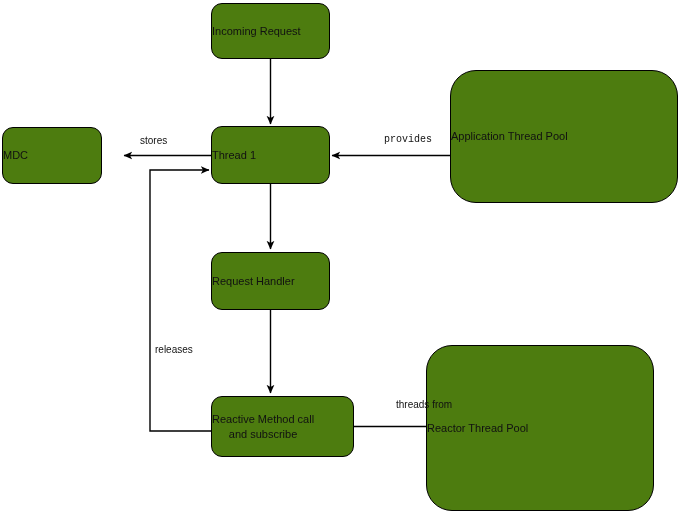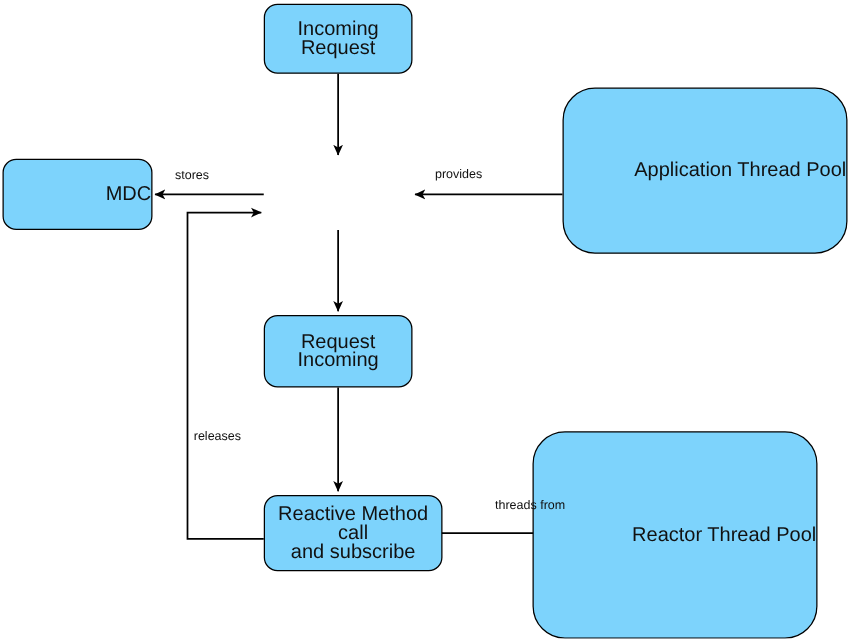--- a/index.html
+++ b/index.html
@@ -11,28 +11,28 @@
     position: relative;
     width: 681px;
     height: 511px;
     background: #ffffff;
     overflow: hidden;
     font-family: "Liberation Sans", sans-serif;
   }
   .node {
     position: absolute;
     box-sizing: border-box;
-    background: #7dd3fc;
+    background: #4d7c0f;
     border: 1.4px solid #000000;
     display: flex;
     align-items: center;
-    justify-content: flex-end;
+    justify-content: flex-start;
     text-align: center;
     color: #111111;
-    font-size: 16px;
+    font-size: 11px;
     line-height: 15px;
     white-space: pre-line;
   }
   .node.small { border-radius: 11px; }
   .node.pool  { border-radius: 26px; }
 
   .edge-label {
     position: absolute;
     color: #111111;
     font-size: 10px;
@@ -86,43 +86,46 @@
 
     <g>
       <polyline points="211,431 150,431 150,170 209,170" fill="none" stroke="#000000" stroke-width="1.4" marker-end="url(#arrowhead)"></polyline>
     </g>
   </svg>
 
   <div class="node small" style="left:211px; top:3px; width:119px; height:56px;">
     <span>Incoming Request</span>
   </div>
 
-  <div class="node small" style="left:2px; top:127px; width:120px; height:57px;">
+  <div class="node small" style="left:2px; top:127px; width:100px; height:57px;">
     <span>MDC</span>
   </div>
 
+  <div class="node small" style="left:211px; top:126px; width:119px; height:58px;">
+    <span>Thread 1</span>
+  </div>
 
   <div class="node pool" style="left:450px; top:70px; width:228px; height:133px;">
     <span>Application Thread Pool</span>
   </div>
 
   <div class="node small" style="left:211px; top:252px; width:119px; height:58px;">
-    <span>Request Incoming</span>
+    <span>Request Handler</span>
   </div>
 
   <div class="node small" style="left:211px; top:396px; width:143px; height:61px;">
     <span>Reactive Method call
 and subscribe</span>
   </div>
 
   <div class="node pool" style="left:426px; top:345px; width:228px; height:166px;">
     <span>Reactor Thread Pool</span>
   </div>
 
   <div class="edge-label" style="left:140px; top:134px;">stores</div>
 
-  <div class="edge-label" style="left:348px; top:133px;">provides</div>
+  <div class="edge-label" style="left:384px; top:133px;font-family:Liberation Mono, monospace;">provides</div>
 
   <div class="edge-label" style="left:352px; top:398px;margin-left:44px;">threads from</div>
 
   <div class="edge-label" style="left:155px; top:343px;">releases</div>
 
 </div>
 
 </body></html>

